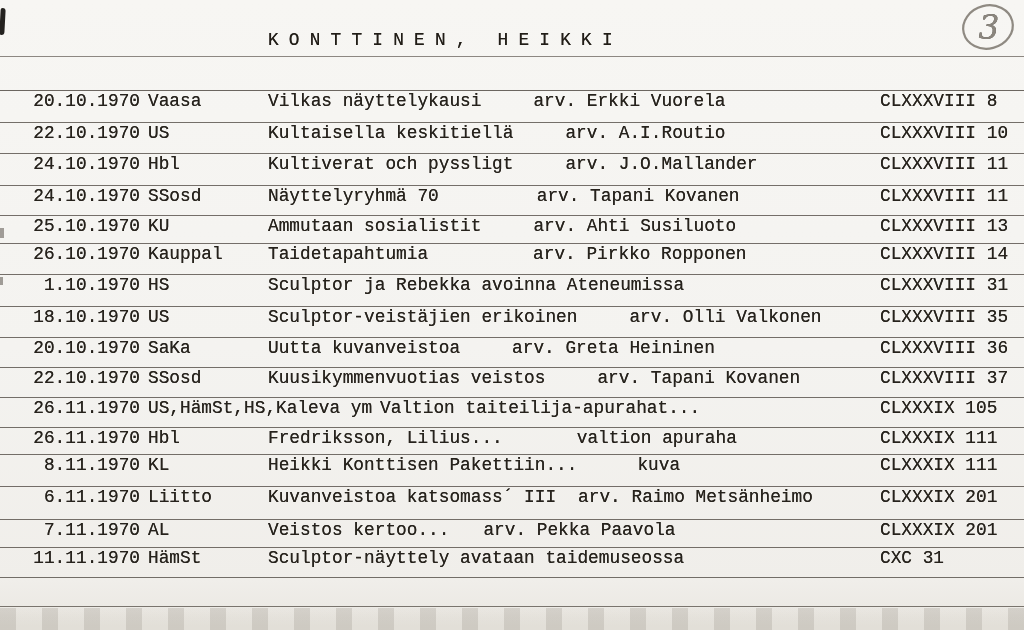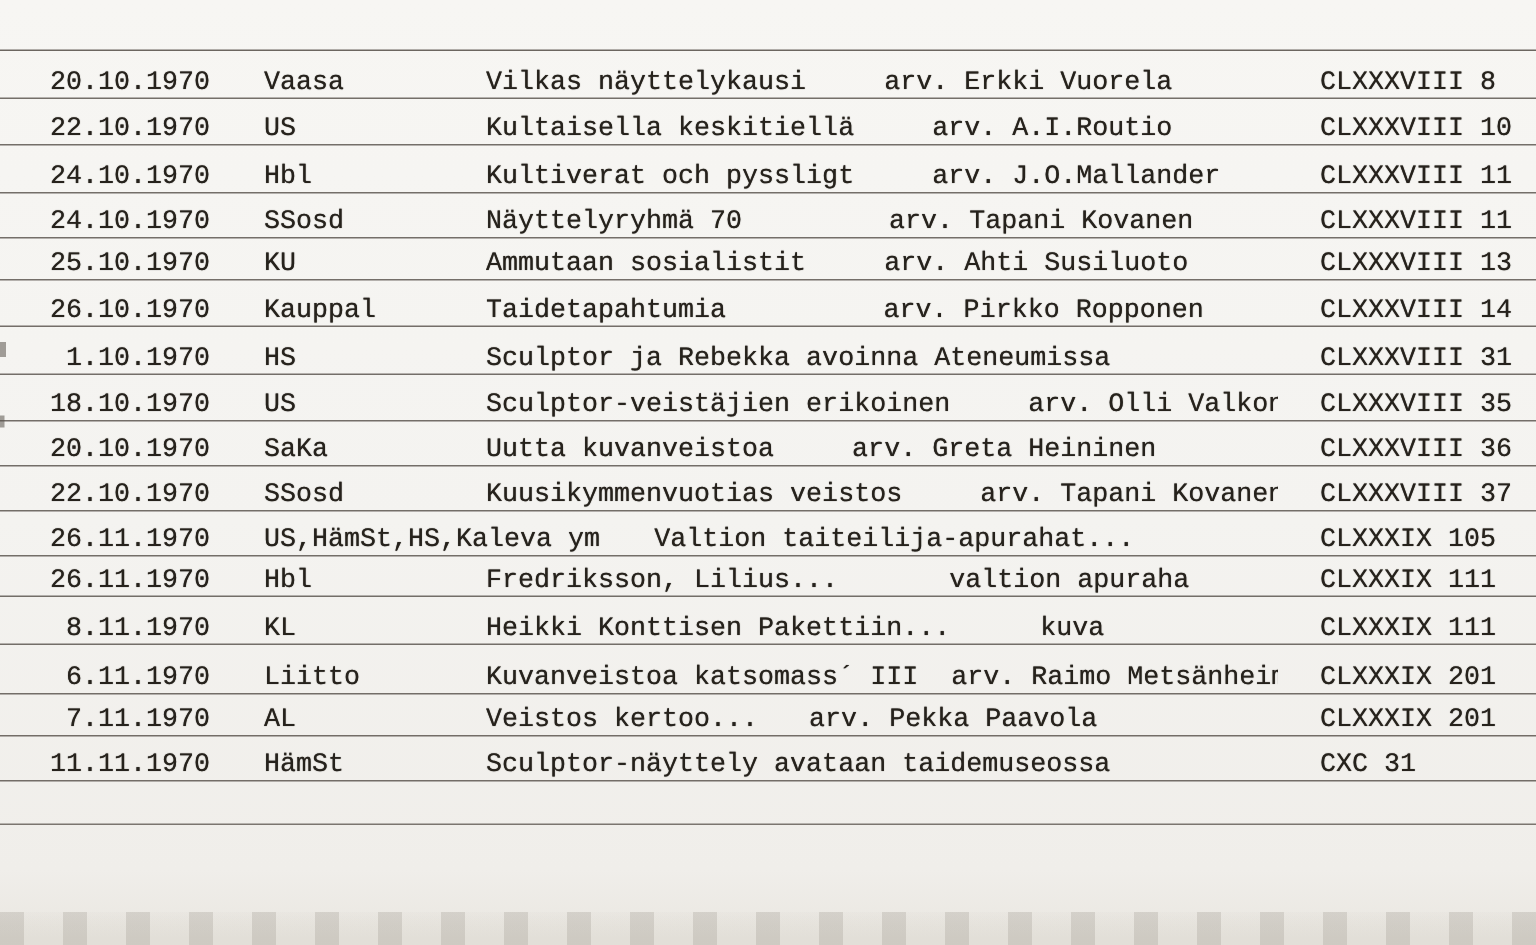--- a/index.html
+++ b/index.html
@@ -17,23 +17,22 @@
   .spacer-band { height:34px; border-bottom:1px solid rgba(72,66,59,.8); }
 
   .doc-title {
     position:absolute; left:268px; top:30px;
     letter-spacing:10.2px; white-space:pre; color:#211d17;
   }
 
   .page-circle { position:absolute; left:958px; top:1px; width:62px; height:54px; }
 
   .row {
-    display:flex; align-items:flex-end; height:31px; white-space:pre;
+    display:flex; align-items:flex-start; height:31px; white-space:pre;
     border-bottom:1px solid rgba(72,66,59,.75);
-    gap:28px;
   }
   .h27{height:27px} .h28{height:28px} .h30{height:30px} .h32{height:32px} .h33{height:33px}
 
   .c-date   { flex:none; width:140px; text-align:right; }
   .c-source { flex:none; min-width:112px; margin:0 8px; }
   .c-entry  { flex:1 1 auto; overflow:hidden; }
   .c-ref    { flex:none; width:144px; text-align:left; }
 
   .t-credit { margin-left:52px; }
   .g22{margin-left:22px} .g74{margin-left:74px} .g77{margin-left:34px}
@@ -56,20 +55,28 @@
   }
   .tick { position:absolute; left:0; background:rgba(90,84,76,.55); }
   .tick-1 { top:228px; width:4px; height:10px; }
   .tick-2 { top:277px; width:3px; height:8px; }
 </style>
 </head>
 <body>
 
 <div class="card">
 
+  <div class="header-band">
+    <div class="smudge-topleft"></div>
+    <div class="doc-title">KONTTINEN, HEIKKI</div>
+    <svg class="page-circle" viewBox="0 0 62 54" xmlns="http://www.w3.org/2000/svg">
+      <ellipse cx="30" cy="26" rx="25" ry="21.5" fill="none" stroke="#8f8a82" stroke-width="2.2" transform="rotate(-14 30 26)"></ellipse>
+      <text x="31" y="38" font-family="DejaVu Serif, serif" font-style="italic" font-size="33" fill="#8b867e" text-anchor="middle">3</text>
+    </svg>
+  </div>
 
   <div class="spacer-band"></div>
 
   <div class="tick tick-1"></div>
   <div class="tick tick-2"></div>
 
   <div>
 
     <div class="row h32">
       <span class="c-date">20.10.1970</span>

